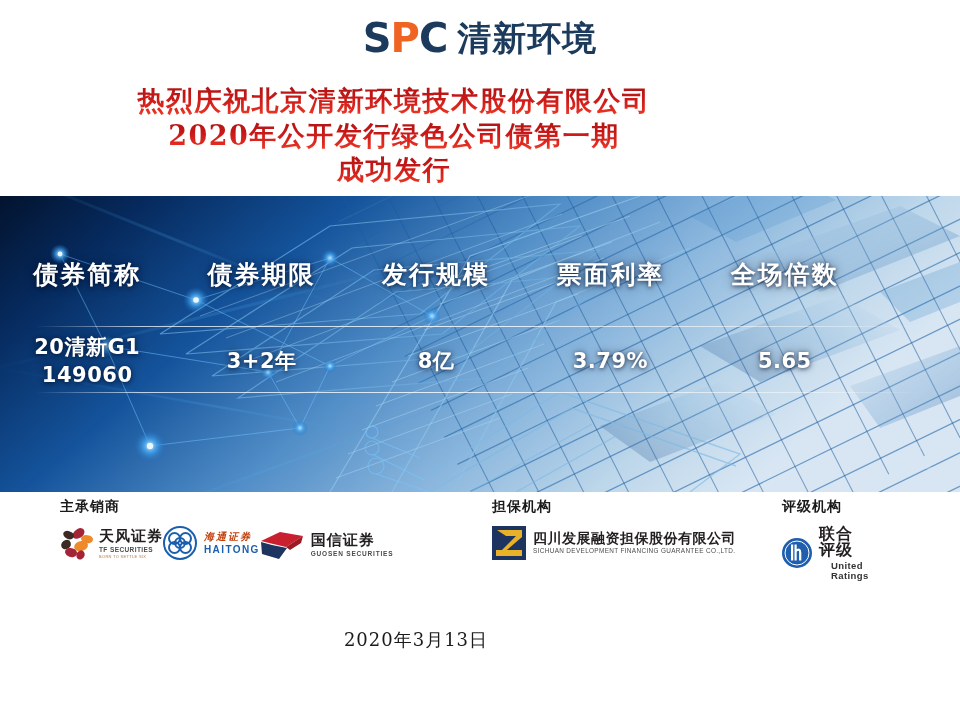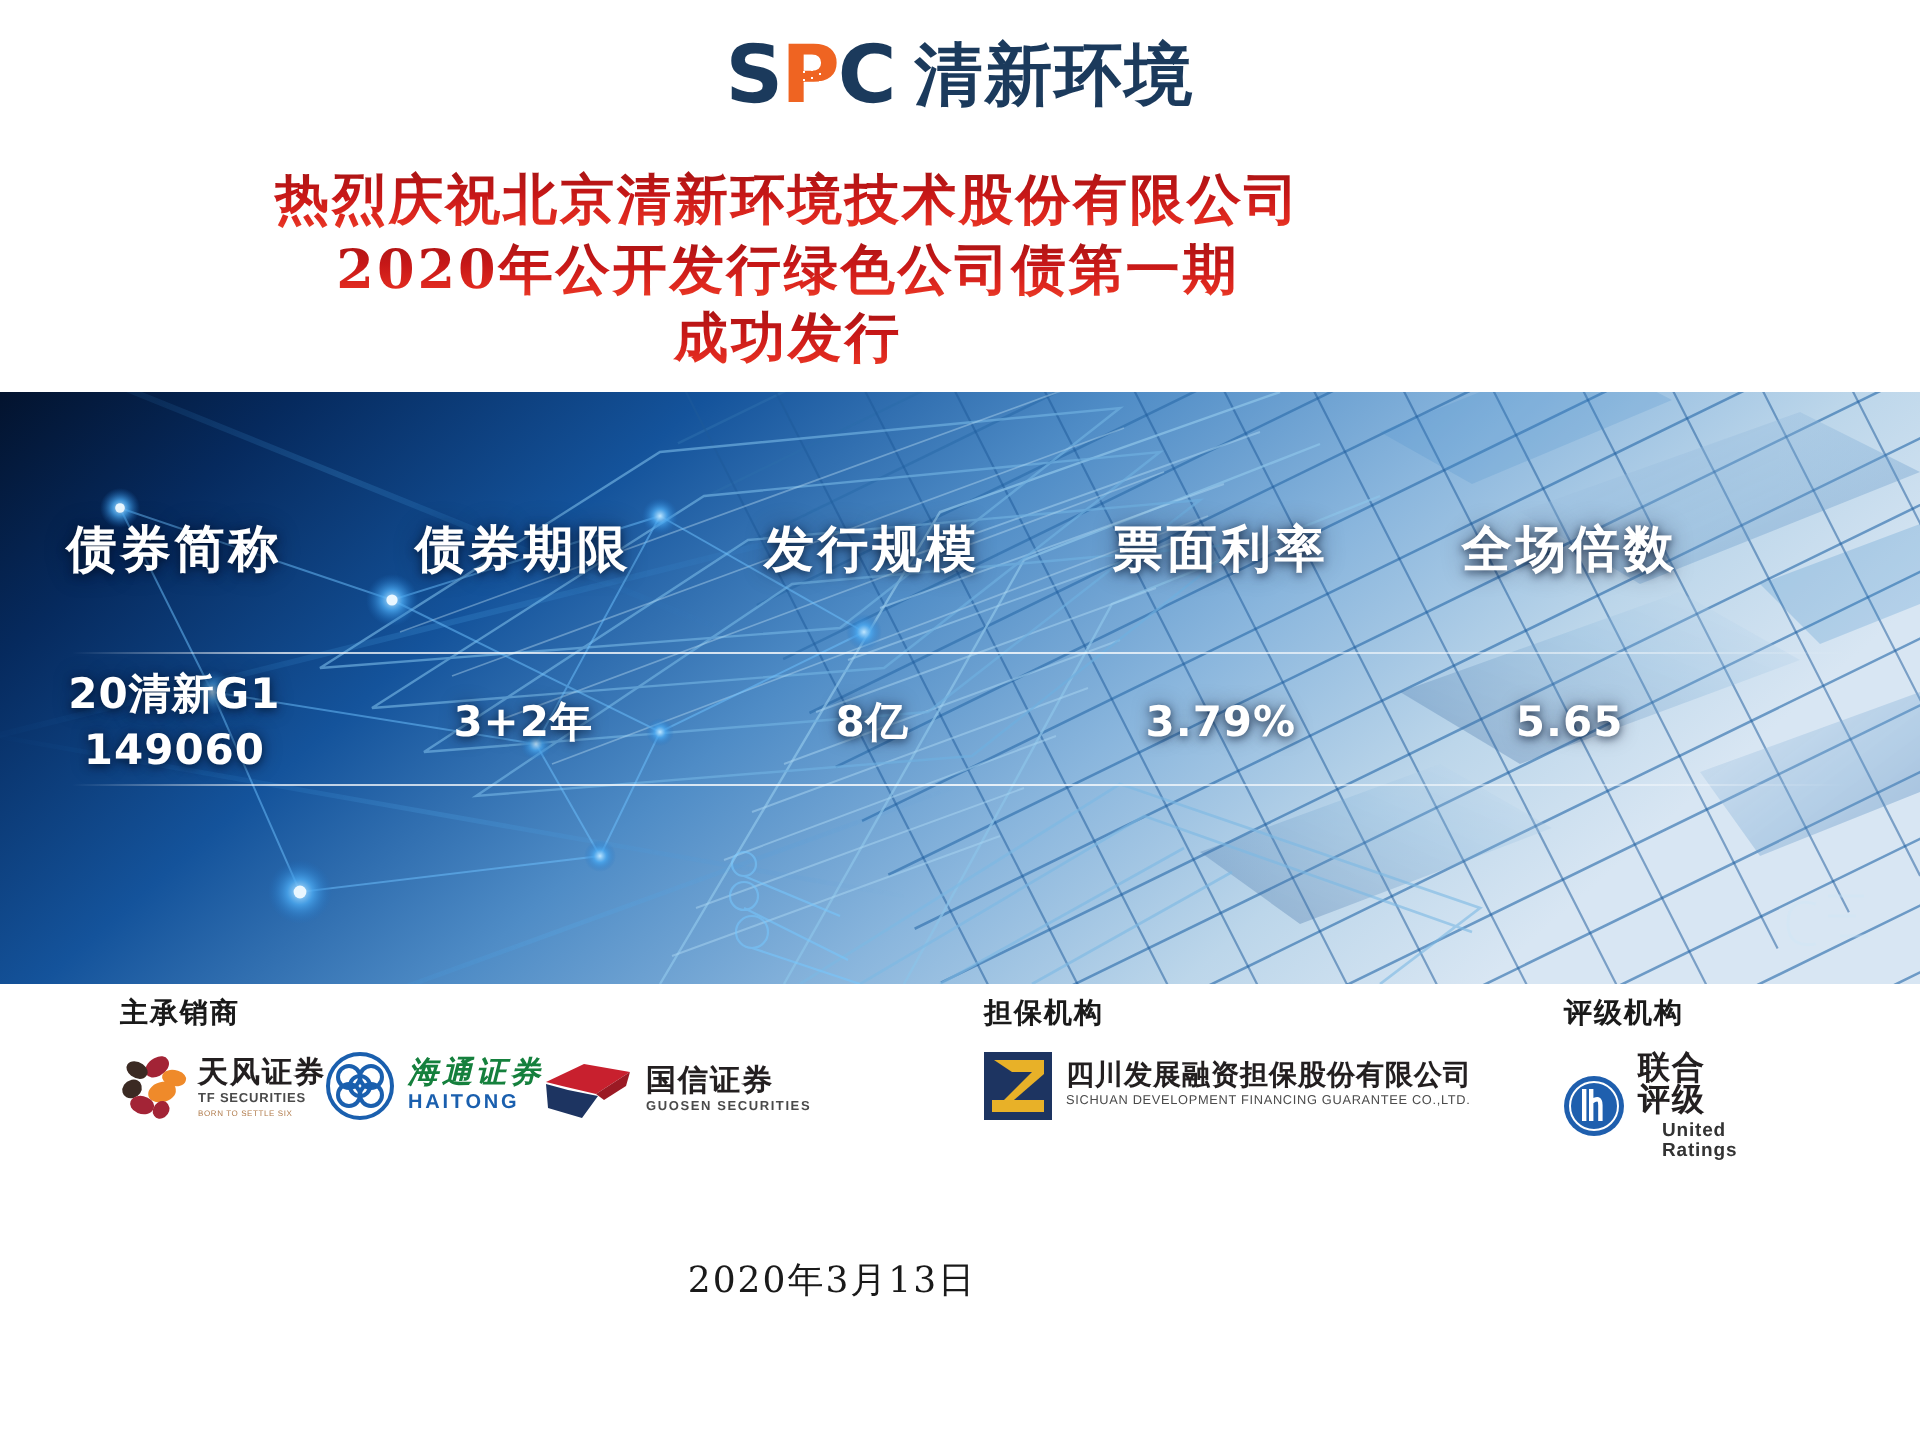--- a/index.html
+++ b/index.html
@@ -350,21 +350,21 @@
 
         <div class="logo-item">
           <div class="ht-mark">
             <span style="width:9px;height:9px;left:3px;top:4px;"></span>
             <span style="width:9px;height:9px;right:3px;top:4px;"></span>
             <span style="width:9px;height:9px;left:3px;bottom:4px;"></span>
             <span style="width:9px;height:9px;right:3px;bottom:4px;"></span>
             <span style="width:8px;height:8px;left:8.5px;top:8.5px;"></span>
           </div>
           <div class="logo-text">
-            <span class="lt-cn" style="font-size:15px;font-style:italic;font-family:'DejaVu Serif','Liberation Serif',serif;color:#15803d;letter-spacing:2px;">海通证券</span>
+            <span class="lt-cn" style="font-size:10px;font-style:italic;font-family:'DejaVu Serif','Liberation Serif',serif;color:#c2410c;letter-spacing:2px;">海通证券</span>
             <span class="lt-en" style="font-size:10px;margin-top:3px;font-weight:bold;color:#1a5fae;letter-spacing:1.4px;">HAITONG</span>
           </div>
         </div>
 
         <div class="logo-item">
           <div class="gs-mark">
             <svg viewBox="0 0 44 30" width="44" height="30">
               <polygon points="1,11 20,2 43,6 26,17 9,13" fill="#c8202e"></polygon>
               <polygon points="1,12 12,15 27,18 19,29 2,24" fill="#1d3461"></polygon>
               <polygon points="26,17 43,6 41,13 30,20" fill="#9b1a24"></polygon>

